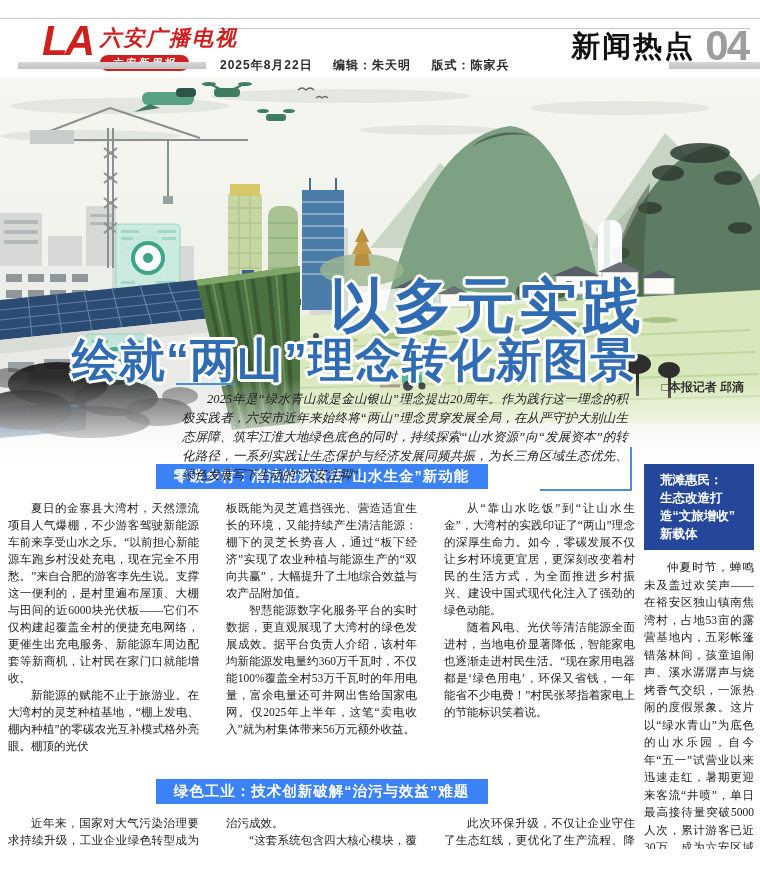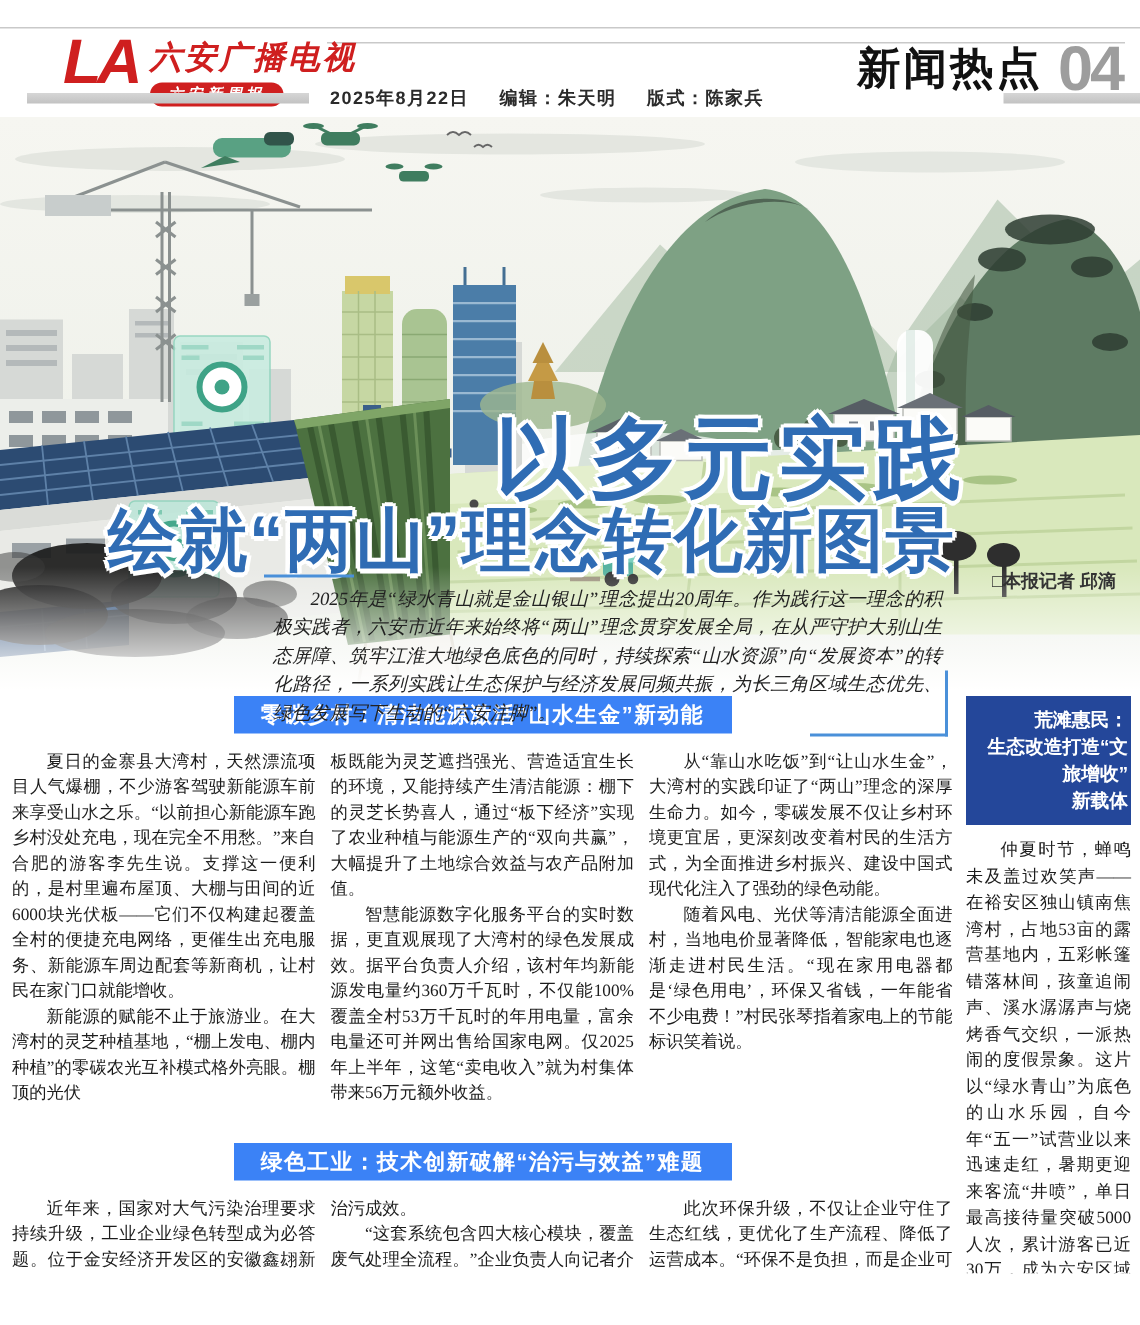--- a/index.html
+++ b/index.html
@@ -67,31 +67,31 @@
   .bracket-br { position:absolute; right:-4px; bottom:-6px; width:92px; height:44px;
     border-right:2px solid #4a90d9; border-bottom:2px solid #4a90d9; }
   
   .content { position:relative; padding:4px 6px 0 8px; display:grid; grid-template-columns:1fr 110px; gap:9px; }
   .main-left { min-width:0; }
   .sec-header {
     width:332px; margin:0 auto 11px; background:#3b82f6; color:#fff; text-align:center;
     font-family:"Liberation Sans","DejaVu Sans",sans-serif; font-weight:bold;
     font-size:14.5px; padding:3px 4px; letter-spacing:1px;
   }
-  .cols { display:grid; grid-template-columns:repeat(3,1fr); column-gap:10px; }
+  .cols { display:grid; grid-template-columns:repeat(3,1fr); column-gap:27px; }
   .col { min-width:0; font-size:11.5px; line-height:17px; text-align:justify; color:#1c1c1c; }
   .para { text-indent:2em; margin:0; }
   .para.cont { text-indent:0; }
   .sec2 { margin-top:24px; }
   
   .sidebar { min-width:0; padding-top:0; }
   .sidebar-header {
-    background:#24479a; color:#fff; text-align:right;
+    background:#24479a; color:#fff; text-align:left;
     font-family:"Liberation Sans","DejaVu Sans",sans-serif; font-weight:bold;
-    font-size:12.5px; line-height:18px; padding:7px 2px; margin-bottom:9px;
+    font-size:12.5px; line-height:18px; padding:7px 16px; margin-bottom:9px;
   }
   .sidebar-body { font-size:11.5px; line-height:17.5px; text-align:justify; color:#1c1c1c; }
 </style>
 </head>
 <body>
 
 <div class="page">
 
   <div class="topline"></div>
   <header class="masthead">

